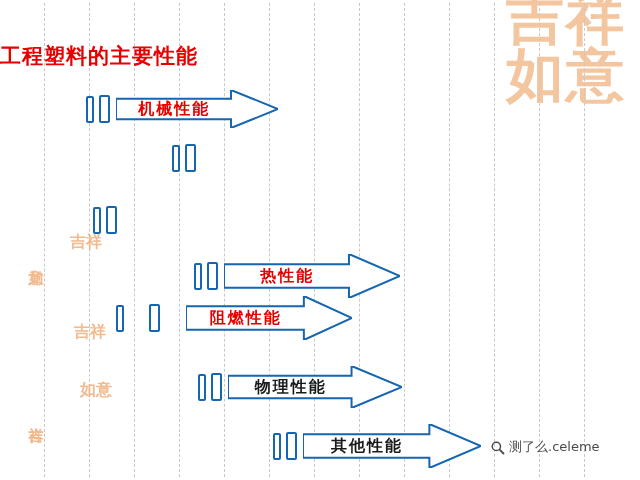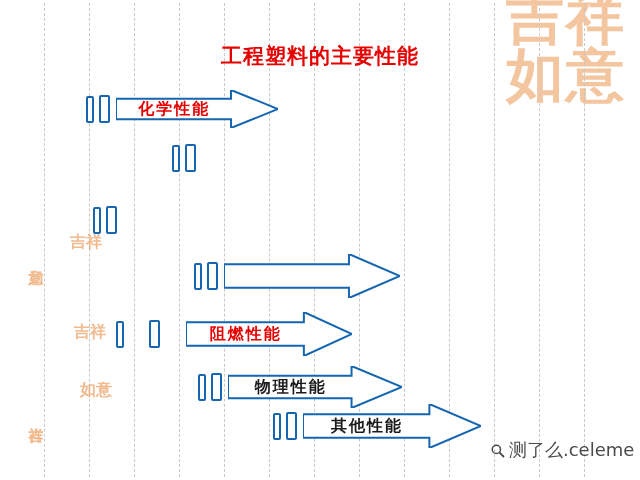--- a/index.html
+++ b/index.html
@@ -20,21 +20,21 @@
   }
   .stamp{
     position:absolute;z-index:1;color:#efae7c;font-weight:bold;opacity:0.85;
     font-size:15px;line-height:1.0;
   }
   .stamp.vert{writing-mode:vertical-rl;}
 
   
   .slide-title{
     position:absolute;left:0;right:0;top:42px;z-index:3;
-    text-align:center;font-size:21px;font-weight:bold;color:#e60000;
+    font-size:21px;font-weight:bold;color:#e60000;
     letter-spacing:1px;
   }
 
   
   .arrow-row{position:absolute;display:flex;align-items:center;z-index:2;}
   .bar{display:inline-block;background:#ffffff;border:2px solid #1565b0;border-radius:2px;box-sizing:border-box;}
   .bar.b1{width:8px;height:27px;margin-right:5px;}
   .bar.b2{width:11px;height:28px;margin-right:6px;}
   .arrow-wrap{position:relative;}
   .arrow-wrap svg{position:absolute;left:0;top:0;width:100%;height:100%;display:block;}
@@ -43,21 +43,21 @@
     display:flex;align-items:center;justify-content:center;
     font-size:16px;font-weight:bold;letter-spacing:2px;white-space:nowrap;
   }
   .red .arrow-label{color:#e60000;}
   .black .arrow-label{color:#1a1a1a;}
 
   
   .footer-brand{
     position:absolute;left:490px;top:438px;z-index:3;
     display:flex;align-items:center;gap:4px;
-    color:#4a4a4a;font-size:18px;
+    color:#4a4a4a;font-size:13px;
   }
 </style>
 </head>
 <body>
 
 <div id="grid">
     <div class="grid-line" style="left: 44px;"></div>
     <div class="grid-line" style="left: 89px;"></div>
     <div class="grid-line" style="left: 134px;"></div>
     <div class="grid-line" style="left: 179px;"></div>
@@ -84,45 +84,46 @@
 
 <div class="slide-title">工程塑料的主要性能</div>
 
 <div class="arrow-row" style="left:86px;top:90px;height:38px;">
   <span class="bar b1"></span>
   <span class="bar b2"></span>
   <div class="arrow-wrap red" style="width:162px;height:38px;">
     <svg viewBox="0 0 100 30" preserveAspectRatio="none">
       <polygon points="0,7 71,7 71,0 100,15 71,30 71,23 0,23" fill="#ffffff" stroke="#1565b0" stroke-width="2" vector-effect="non-scaling-stroke"></polygon>
     </svg>
-    <span class="arrow-label">化学性能</span>
+    <span class="arrow-label">机械性能</span>
   </div>
 </div>
 
 <div class="arrow-row" style="left:172px;top:138px;height:40px;">
   <span class="bar b1"></span>
   <span class="bar b2"></span>
 </div>
 
 <div class="arrow-row" style="left:93px;top:198px;height:44px;">
   <span class="bar b1"></span>
   <span class="bar b2"></span>
 </div>
 
 <div class="arrow-row" style="left:194px;top:254px;height:44px;">
   <span class="bar b1"></span>
   <span class="bar b2"></span>
   <div class="arrow-wrap red" style="width:176px;height:44px;">
     <svg viewBox="0 0 100 30" preserveAspectRatio="none">
       <polygon points="0,7 71,7 71,0 100,15 71,30 71,23 0,23" fill="#ffffff" stroke="#1565b0" stroke-width="2" vector-effect="non-scaling-stroke"></polygon>
     </svg>
+    <span class="arrow-label">热性能</span>
   </div>
 </div>
 
-<div class="arrow-row" style="left:116px;top:312px;height:44px;gap:20px;">
+<div class="arrow-row" style="left:116px;top:296px;height:44px;gap:20px;">
   <span class="bar b1"></span>
   <span class="bar b2"></span>
   <div class="arrow-wrap red" style="width:166px;height:44px;">
     <svg viewBox="0 0 100 30" preserveAspectRatio="none">
       <polygon points="0,7 71,7 71,0 100,15 71,30 71,23 0,23" fill="#ffffff" stroke="#1565b0" stroke-width="2" vector-effect="non-scaling-stroke"></polygon>
     </svg>
     <span class="arrow-label">阻燃性能</span>
   </div>
 </div>
 
@@ -130,21 +131,21 @@
   <span class="bar b1"></span>
   <span class="bar b2"></span>
   <div class="arrow-wrap black" style="width:174px;height:42px;">
     <svg viewBox="0 0 100 30" preserveAspectRatio="none">
       <polygon points="0,7 71,7 71,0 100,15 71,30 71,23 0,23" fill="#ffffff" stroke="#1565b0" stroke-width="2" vector-effect="non-scaling-stroke"></polygon>
     </svg>
     <span class="arrow-label">物理性能</span>
   </div>
 </div>
 
-<div class="arrow-row" style="left:273px;top:404px;height:44px;">
+<div class="arrow-row" style="left:273px;top:424px;height:44px;">
   <span class="bar b1"></span>
   <span class="bar b2"></span>
   <div class="arrow-wrap black" style="width:178px;height:44px;">
     <svg viewBox="0 0 100 30" preserveAspectRatio="none">
       <polygon points="0,7 71,7 71,0 100,15 71,30 71,23 0,23" fill="#ffffff" stroke="#1565b0" stroke-width="2" vector-effect="non-scaling-stroke"></polygon>
     </svg>
     <span class="arrow-label">其他性能</span>
   </div>
 </div>
 

